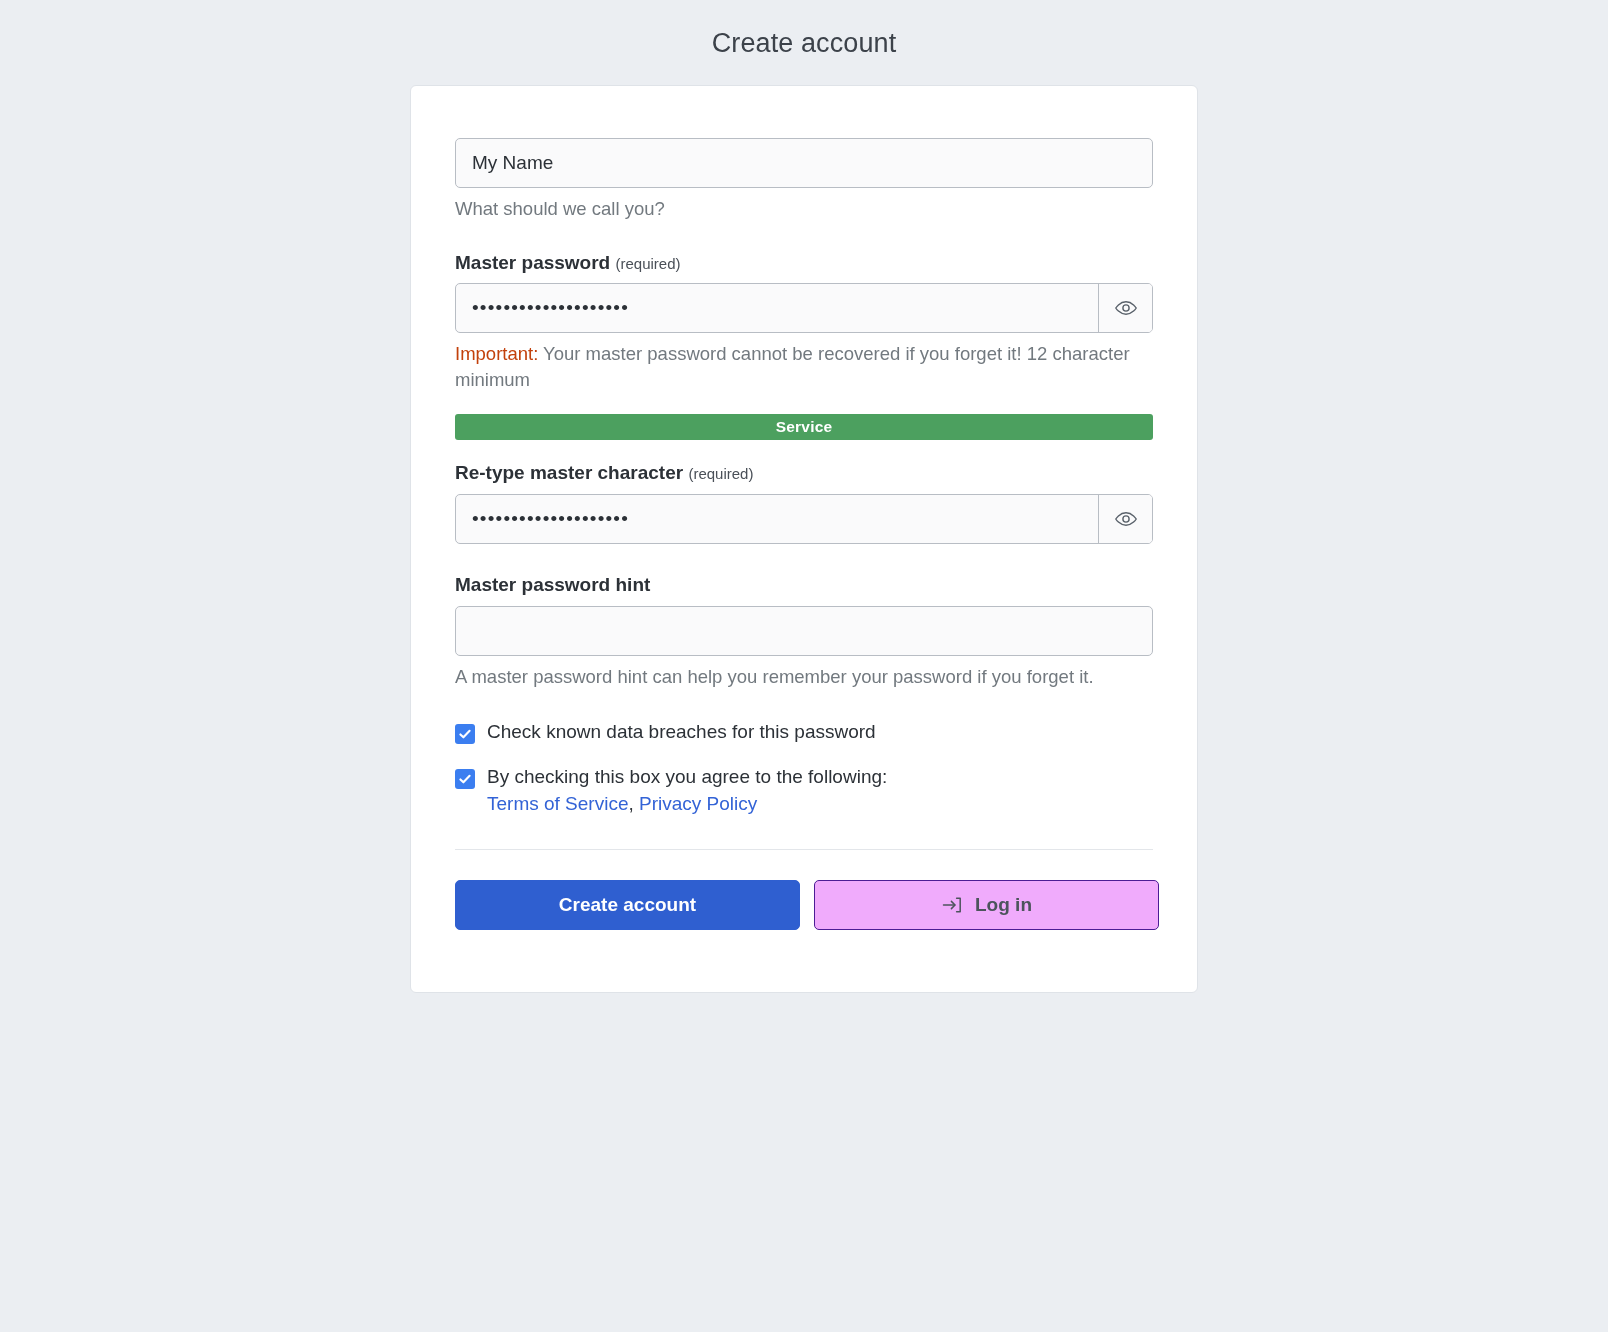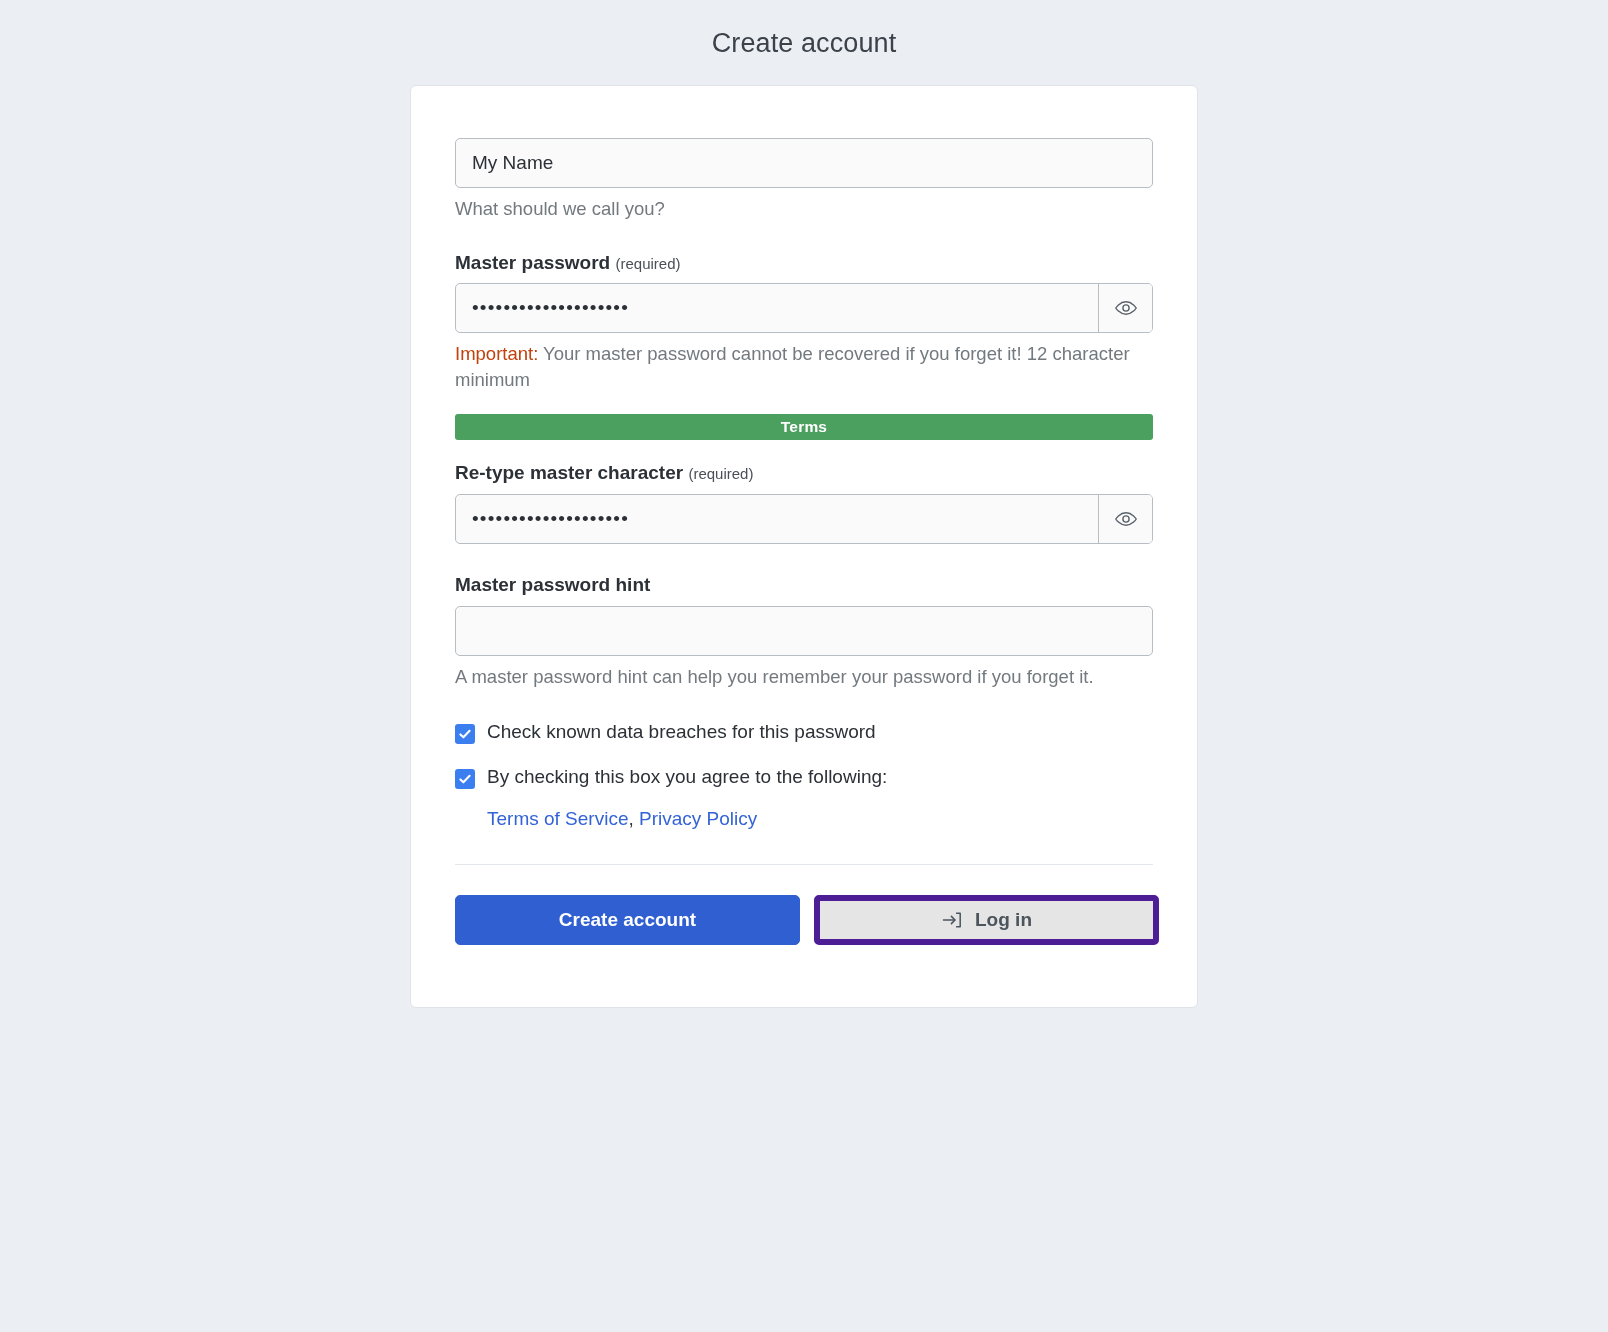--- a/index.html
+++ b/index.html
@@ -151,21 +151,21 @@
     font-size: 19px;
     color: #2c3137;
     line-height: 1.42;
     text-align: right;
   }
   .link {
     color: #3363d6;
     text-decoration: none;
     cursor: pointer;
   }
-  .terms-line { margin-top: 17px; font-size: 19px; }
+  .terms-line { margin-top: 2px; font-size: 19px; }
 
   .divider {
     border: none;
     border-top: 1px solid #e3e6ea;
     margin: 34px 0 30px 0;
   }
 
   .actions {
     display: flex;
     gap: 14px;
@@ -182,22 +182,22 @@
     justify-content: center;
   }
   .btn-primary {
     flex: 0 0 345px;
     background: #2f5fd0;
     border: 1px solid #2f5fd0;
     color: #ffffff;
   }
   .btn-secondary {
     flex: 0 0 345px;
-    background: #e5e5e5;
-    border: 6px solid #4c1d95;
+    background: #f0abfc;
+    border: 1px solid #4c1d95;
     color: #4c545c;
     gap: 12px;
   }
   .btn-secondary svg { display: block; }
 </style>
 </head>
 <body>
 
 <h1 class="page-title">Create account</h1>
 
@@ -222,21 +222,21 @@
             <path d="M1.8 12S5.4 5.8 12 5.8 22.2 12 22.2 12 18.6 18.2 12 18.2 1.8 12 1.8 12Z"></path>
             <circle cx="12" cy="12" r="3.1"></circle>
           </svg>
         </span>
       </button>
     </div>
     <div class="help-text">
       <b>Important:</b><span> Your master password cannot be recovered if you forget it! 12 character minimum</span>
     </div>
     <div class="strength-bar">
-      <span>Terms</span>
+      <span>Service</span>
     </div>
   </div>
 
   <div class="field-group">
     <label class="field-label">
       <span>Re-type master character</span>
       <span class="label-optional">(required)</span>
     </label>
     <div class="input-row">
       <input class="pw-input" type="text" value="••••••••••••••••••••" style="">

